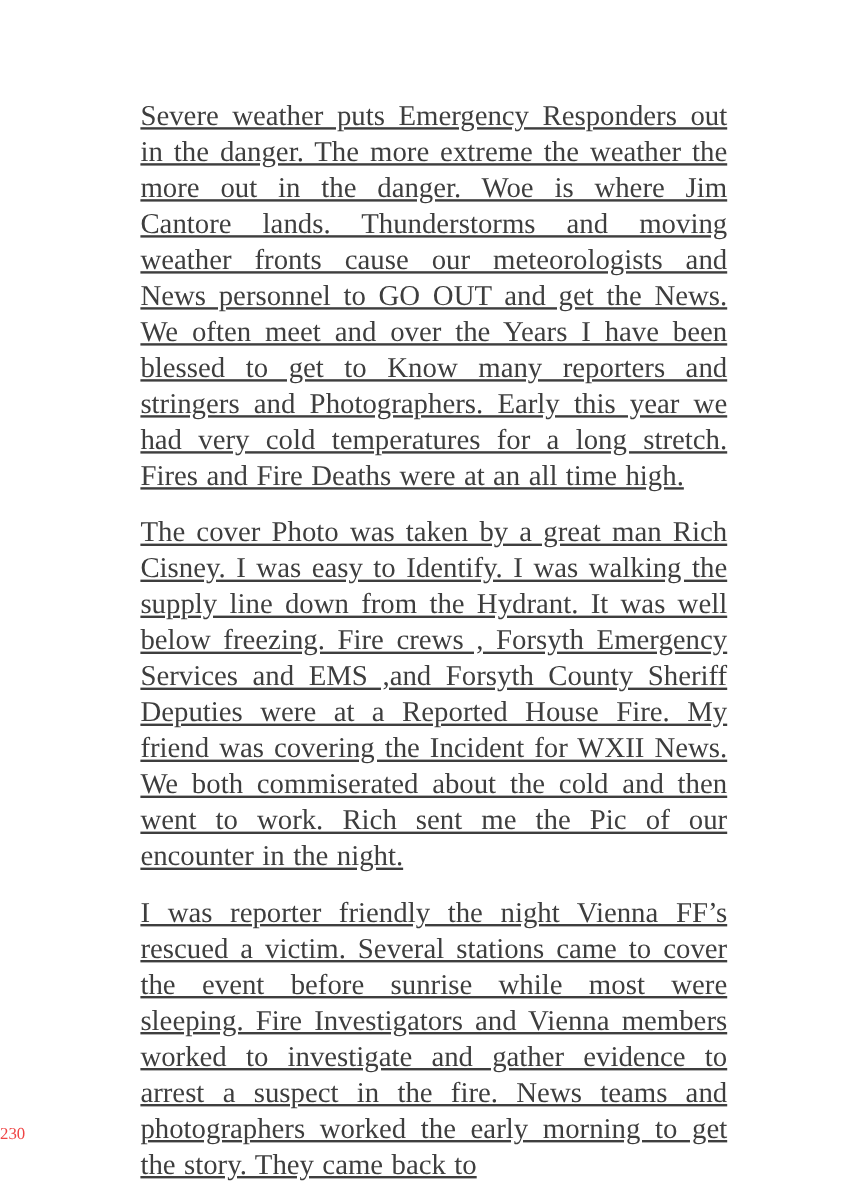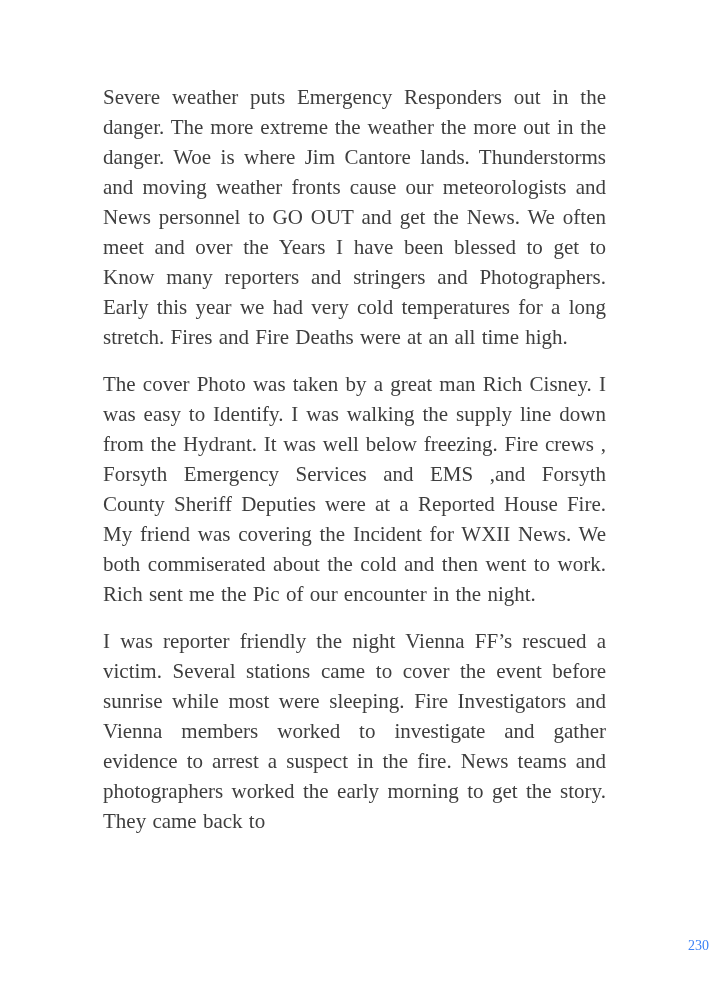--- a/index.html
+++ b/index.html
@@ -16,38 +16,39 @@
     color: #3e3e3e;
     overflow: hidden;
   }
   .content {
     position: absolute;
     left: 103px;
     top: 82px;
     width: 503px;
   }
   .para {
-    margin: 0 0 17px 0;
-    font-size: 21px;
+    margin: 0 0 17px 14px;
+    font-size: 24px;
     line-height: 30px;
     text-align: justify;
     word-spacing: 1px;
+    text-decoration: underline;
   }
   .para:last-child {
     margin-bottom: 0;
   }
   .footer {
     position: absolute;
     left: 0;
     top: 938px;
     width: 709px;
-    text-align: right;
+    text-align: left;
     font-size: 14px;
     line-height: 16px;
-    color: #3b82f6;
+    color: #ef4444;
   }
 </style>
 </head>
 <body>
 
 <div class="page">
   <div class="content">
     <p class="para">Severe weather puts Emergency Responders out in the danger. The more extreme the weather the more out in the danger. Woe is where Jim Cantore lands. Thunderstorms and moving weather fronts cause our meteorologists and News personnel to GO OUT and get the News. We often meet and over the Years I have been blessed to get to Know many reporters and stringers and Photographers. Early this year we had very cold temperatures for a long stretch. Fires and Fire Deaths were at an all time high.</p>
     <p class="para">The cover Photo was taken by a great man Rich Cisney. I was easy to Identify. I was walking the supply line down from the Hydrant. It was well below freezing. Fire crews , Forsyth Emergency Services and EMS ,and Forsyth County Sheriff Deputies were at a Reported House Fire. My friend was covering the Incident for WXII News. We both commiserated about the cold and then went to work. Rich sent me the Pic of our encounter in the night.</p>
     <p class="para">I was reporter friendly the night Vienna FF’s rescued a victim. Several stations came to cover the event before sunrise while most were sleeping. Fire Investigators and Vienna members worked to investigate and gather evidence to arrest a suspect in the fire. News teams and photographers worked the early morning to get the story. They came back to</p>

